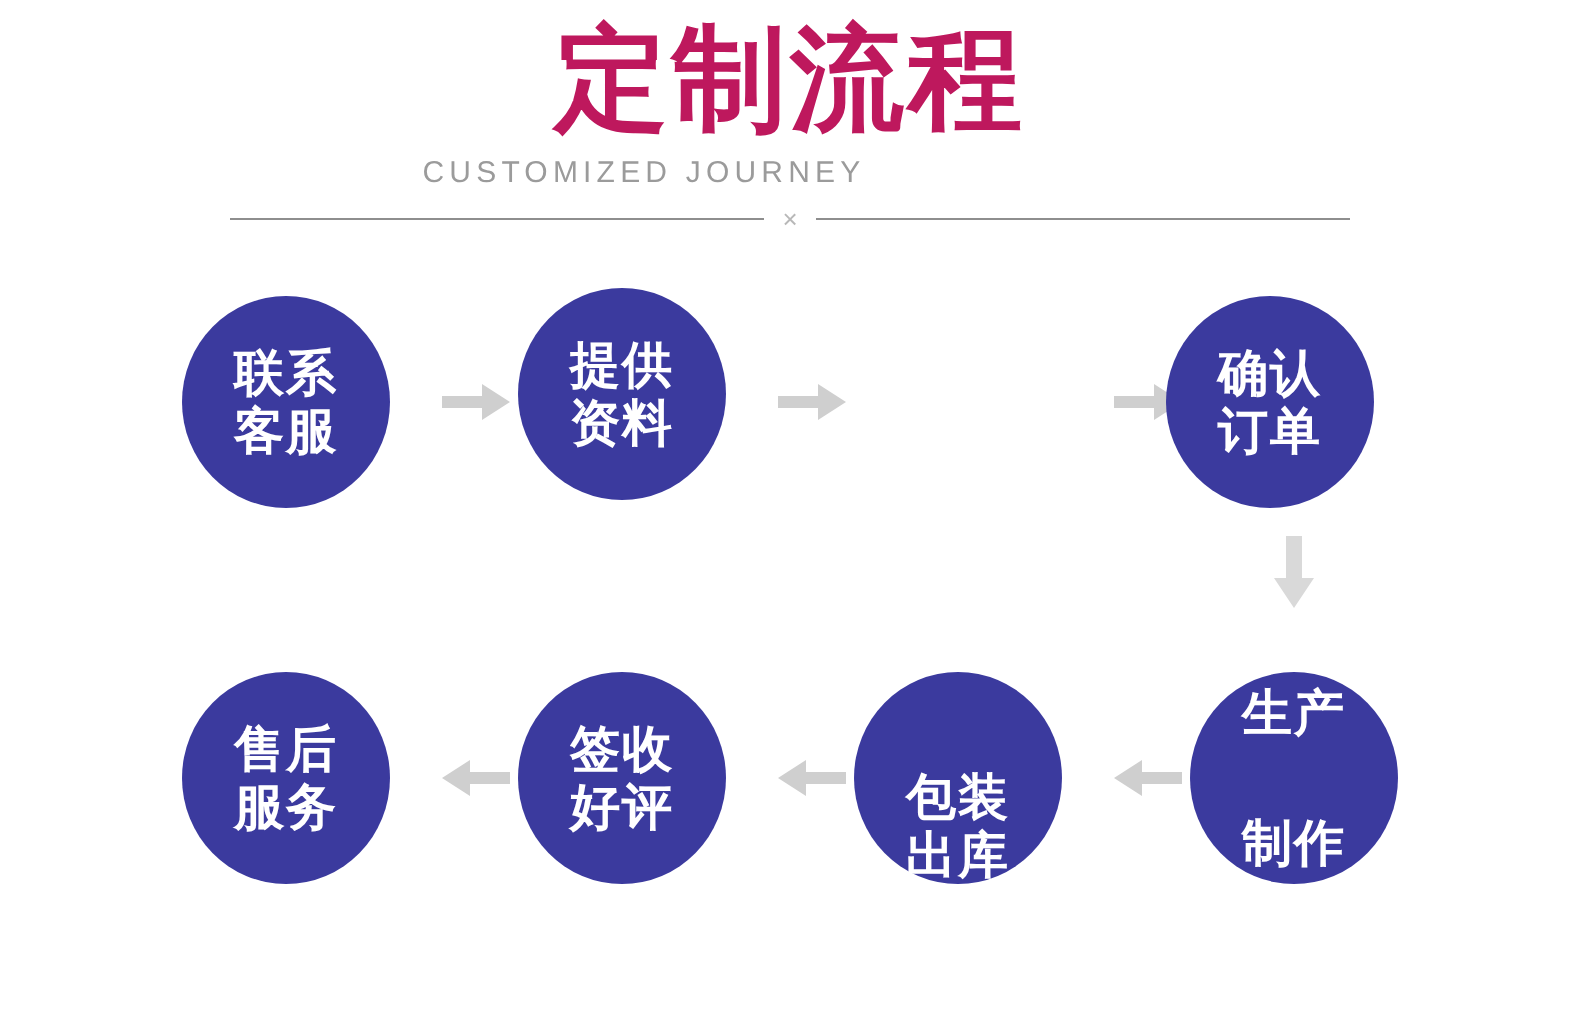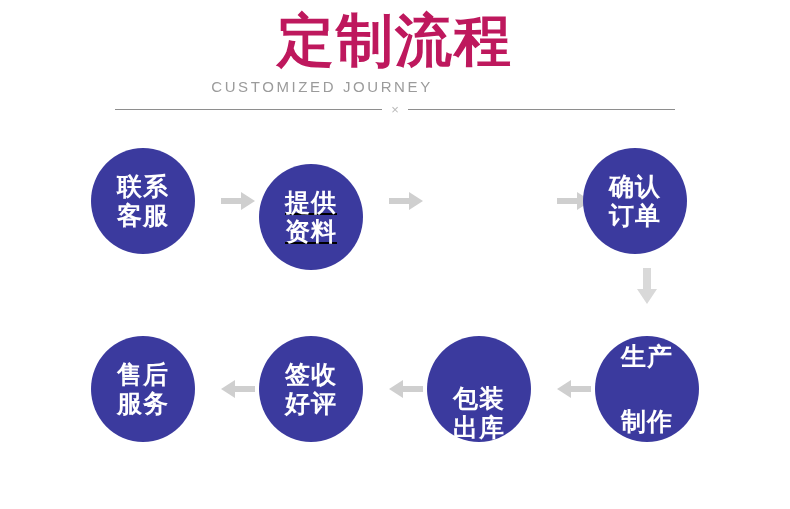--- a/index.html
+++ b/index.html
@@ -154,21 +154,21 @@
       <span class="line">联系</span>
       <span class="line">客服</span>
     </div>
 
     <div class="arrow-h" style="left:221px; top:61px;">
       <svg width="34" height="24" viewBox="0 0 34 24">
         <path d="M0 9 H20 V3 L34 12 L20 21 V15 H0 Z" fill="#cfcfcf"></path>
       </svg>
     </div>
 
-    <div class="node" style="left:259px; top:36px;text-decoration:underline;">
+    <div class="node" style="left:259px; top:16px;">
       <span class="line">提供</span>
       <span class="line">资料</span>
     </div>
 
     <div class="arrow-h" style="left:389px; top:61px;">
       <svg width="34" height="24" viewBox="0 0 34 24">
         <path d="M0 9 H20 V3 L34 12 L20 21 V15 H0 Z" fill="#cfcfcf"></path>
       </svg>
     </div>
 

